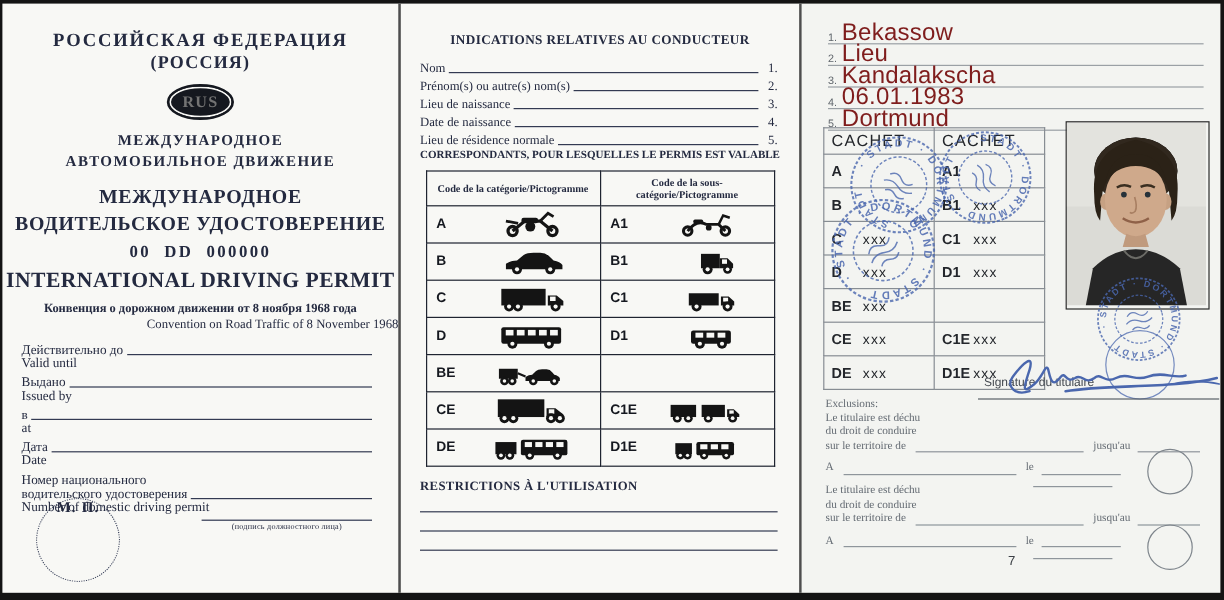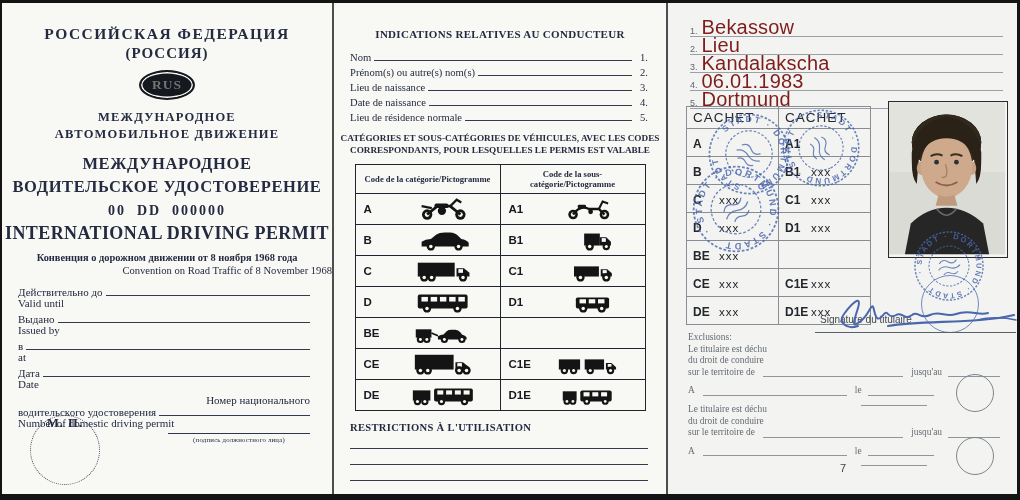--- a/index.html
+++ b/index.html
@@ -20,21 +20,21 @@
              box-shadow:0 0 0 1.5px #f8f8f5 inset;}
   .lp-int{margin-top:9px;text-align:center;font-weight:bold;font-size:12.5px;letter-spacing:1.2px;line-height:1.3;}
   .lp-big{margin-top:9px;text-align:center;font-weight:bold;font-size:16.5px;letter-spacing:0.6px;line-height:1.4;}
   .lp-num{margin-top:5px;text-align:center;font-weight:bold;font-size:14px;white-space:pre;letter-spacing:2px;}
   .lp-en{margin-top:4px;text-align:center;font-weight:bold;font-size:18px;letter-spacing:0.4px;}
   .conv{margin-top:7px;text-align:center;font-weight:bold;font-size:10.4px;line-height:1.25;}
   .conv2{text-align:right;font-size:10.6px;line-height:1.25;}
   #lp-fields{margin:9px 22px 0 16px;font-size:11px;}
   .f-block{margin-bottom:3px;}
   .f-line{display:flex;align-items:flex-end;}
-  .f-lbl{white-space:nowrap;text-align:right;}
+  .f-lbl{white-space:nowrap;}
   .rule{flex:1;border-bottom:1.2px solid #333a52;margin-left:3px;transform:translateY(-2px);}
   .f-en{font-size:11px;margin-top:-1px;margin-bottom:4px;}
   .seal-circle{position:absolute;left:28px;bottom:9px;width:68px;height:68px;border:1.6px dotted #3c445c;
                border-radius:50%;display:flex;align-items:flex-start;justify-content:center;
                font-size:12.5px;font-weight:bold;letter-spacing:1px;}
   .official-sig{position:absolute;left:166px;top:430px;width:142px;border-top:1.3px solid #2f3650;
                 text-align:center;font-size:6.8px;padding-top:2px;letter-spacing:0.2px;}
 
   
   .mp-h{margin-top:25px;text-align:center;font-weight:bold;font-size:11px;letter-spacing:0.3px;}
@@ -160,21 +160,20 @@
           <span class="f-lbl">Date de naissance</span>
           <span class="rule"></span>
           <span class="mf-num">4.</span>
         </div>
         <div class="mf-row">
           <span class="f-lbl">Lieu de résidence normale</span>
           <span class="rule"></span>
           <span class="mf-num">5.</span>
         </div>
       </div>
-    <div class="cats-h">CATÉGORIES ET SOUS-CATÉGORIES DE VÉHICULES, AVEC LES CODES</div>
     <div class="cats-h" style="margin-top:0">CORRESPONDANTS, POUR LESQUELLES LE PERMIS EST VALABLE</div>
     <table id="cat-table">
       <thead>
         <tr>
           <th>Code de la catégorie/Pictogramme</th>
           <th>Code de la sous-catégorie/Pictogramme</th>
         </tr>
       </thead>
       <tbody id="cat-tbody">
           <tr>

